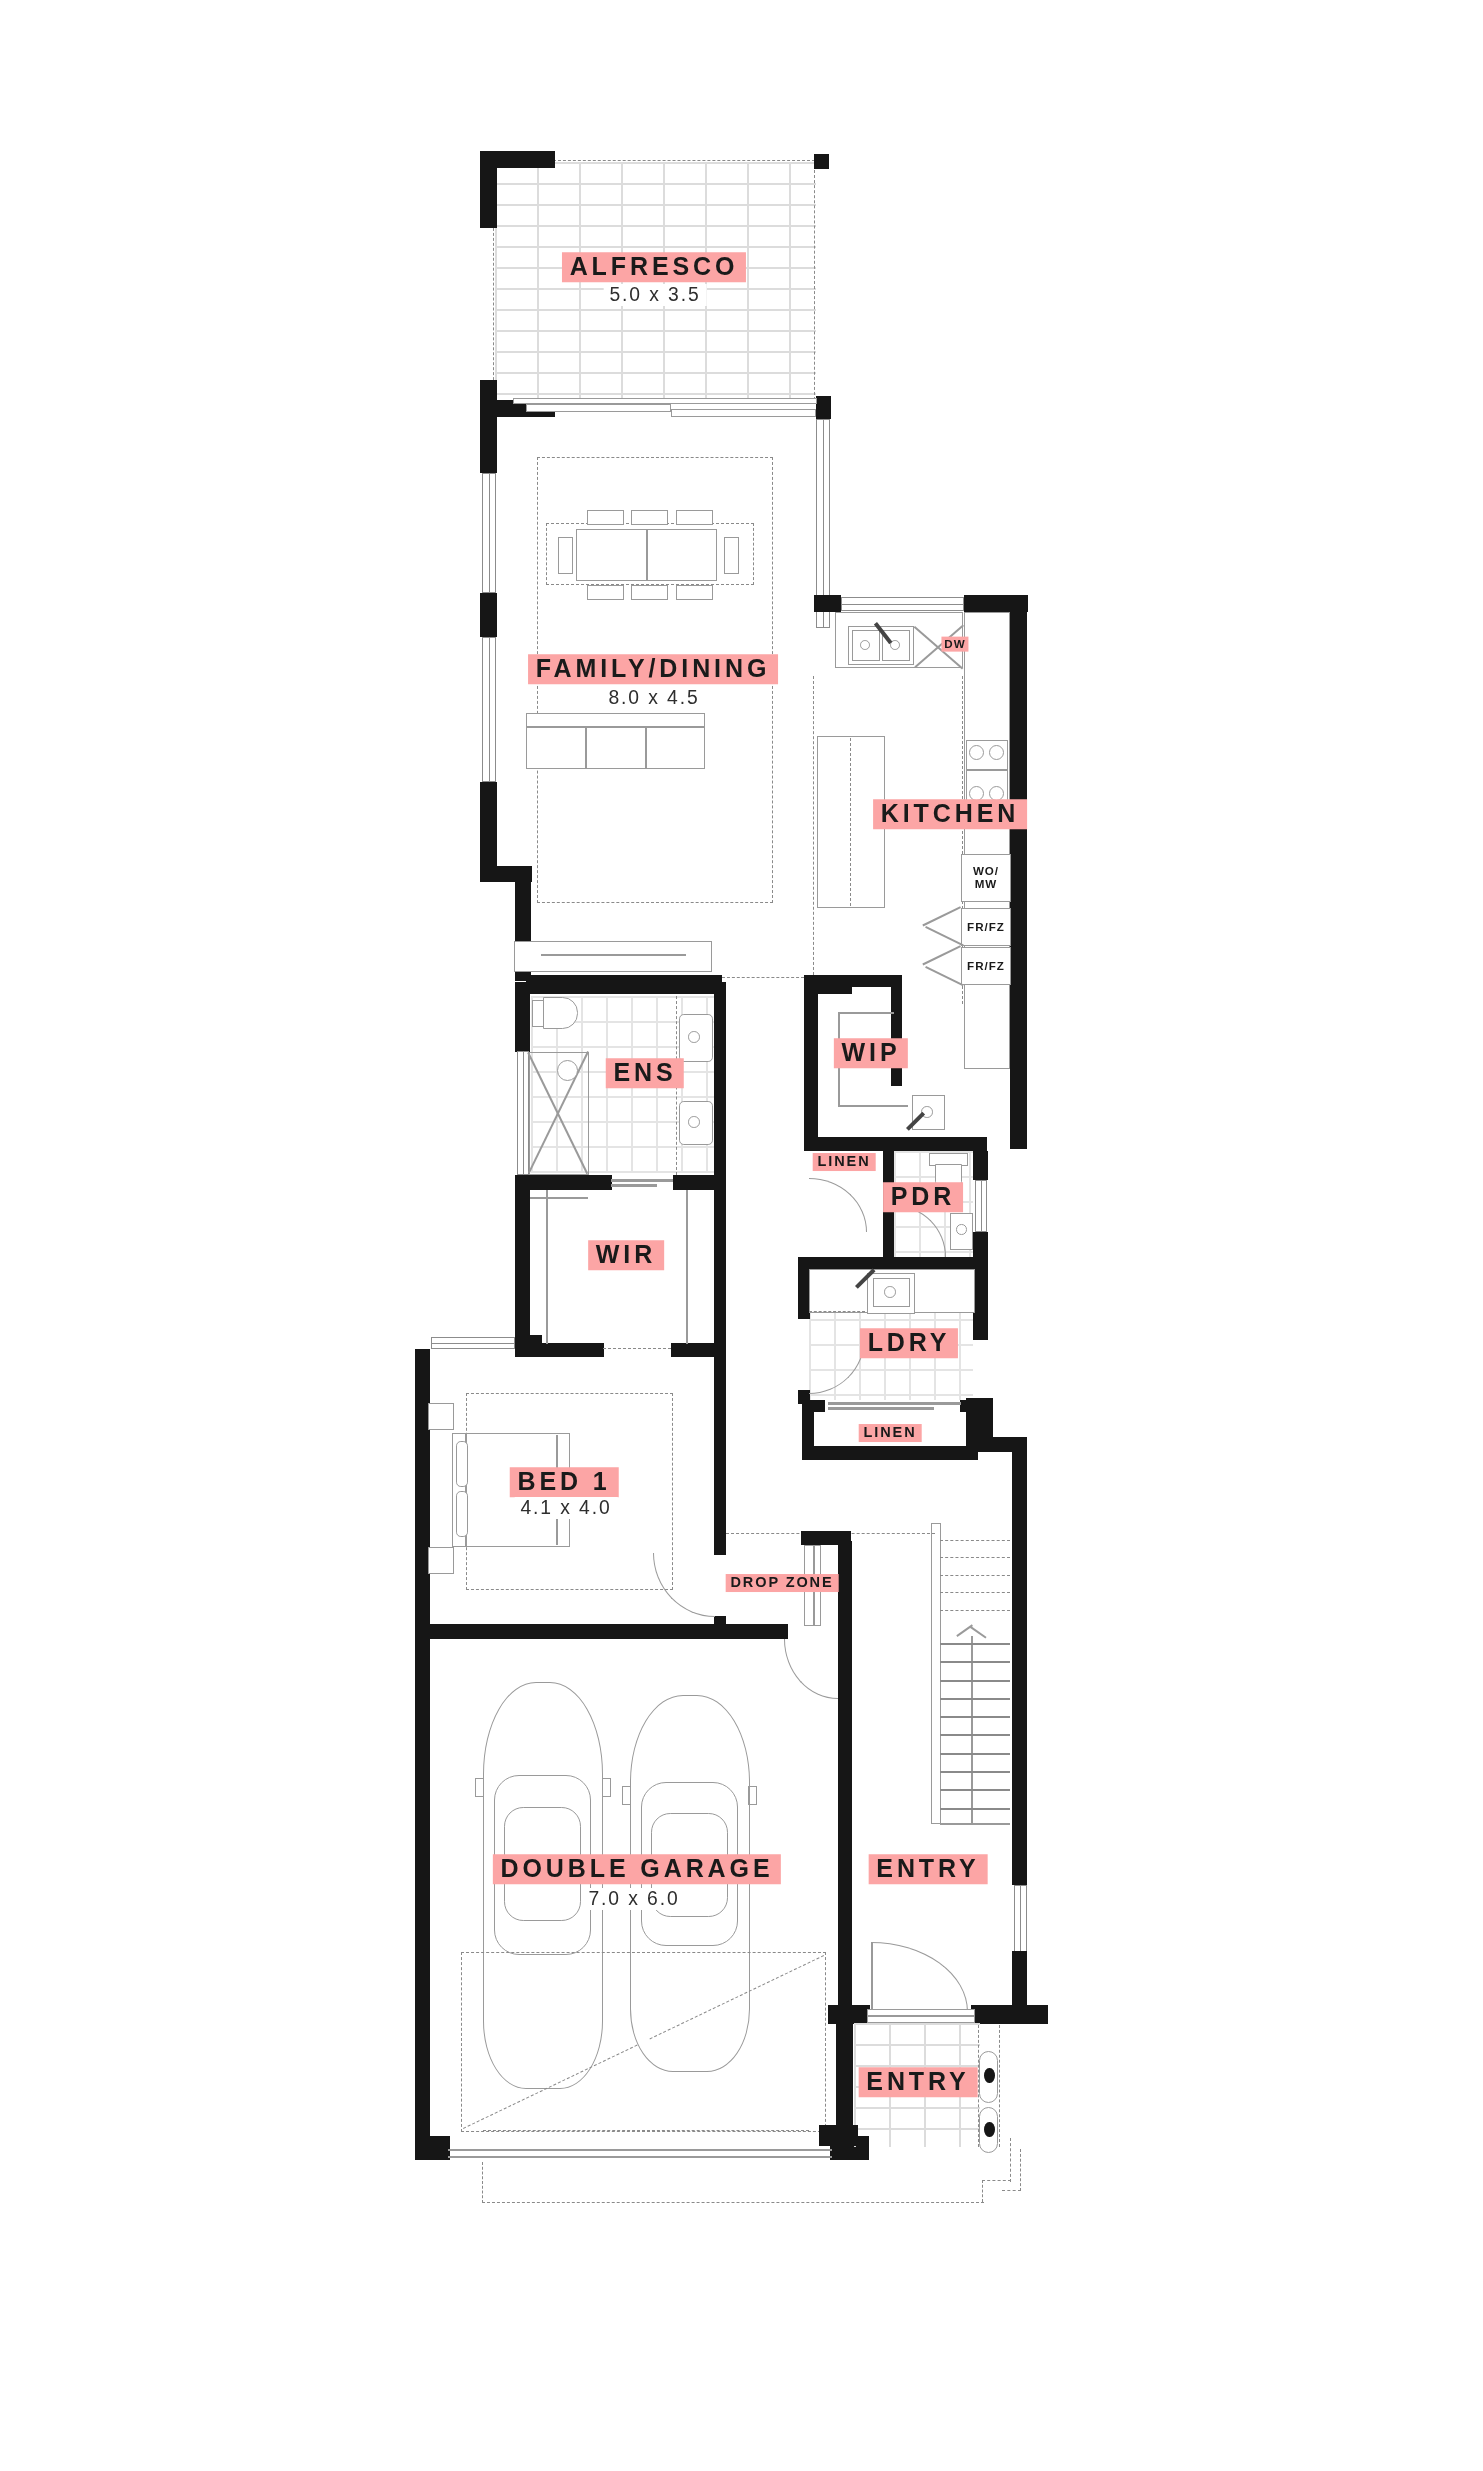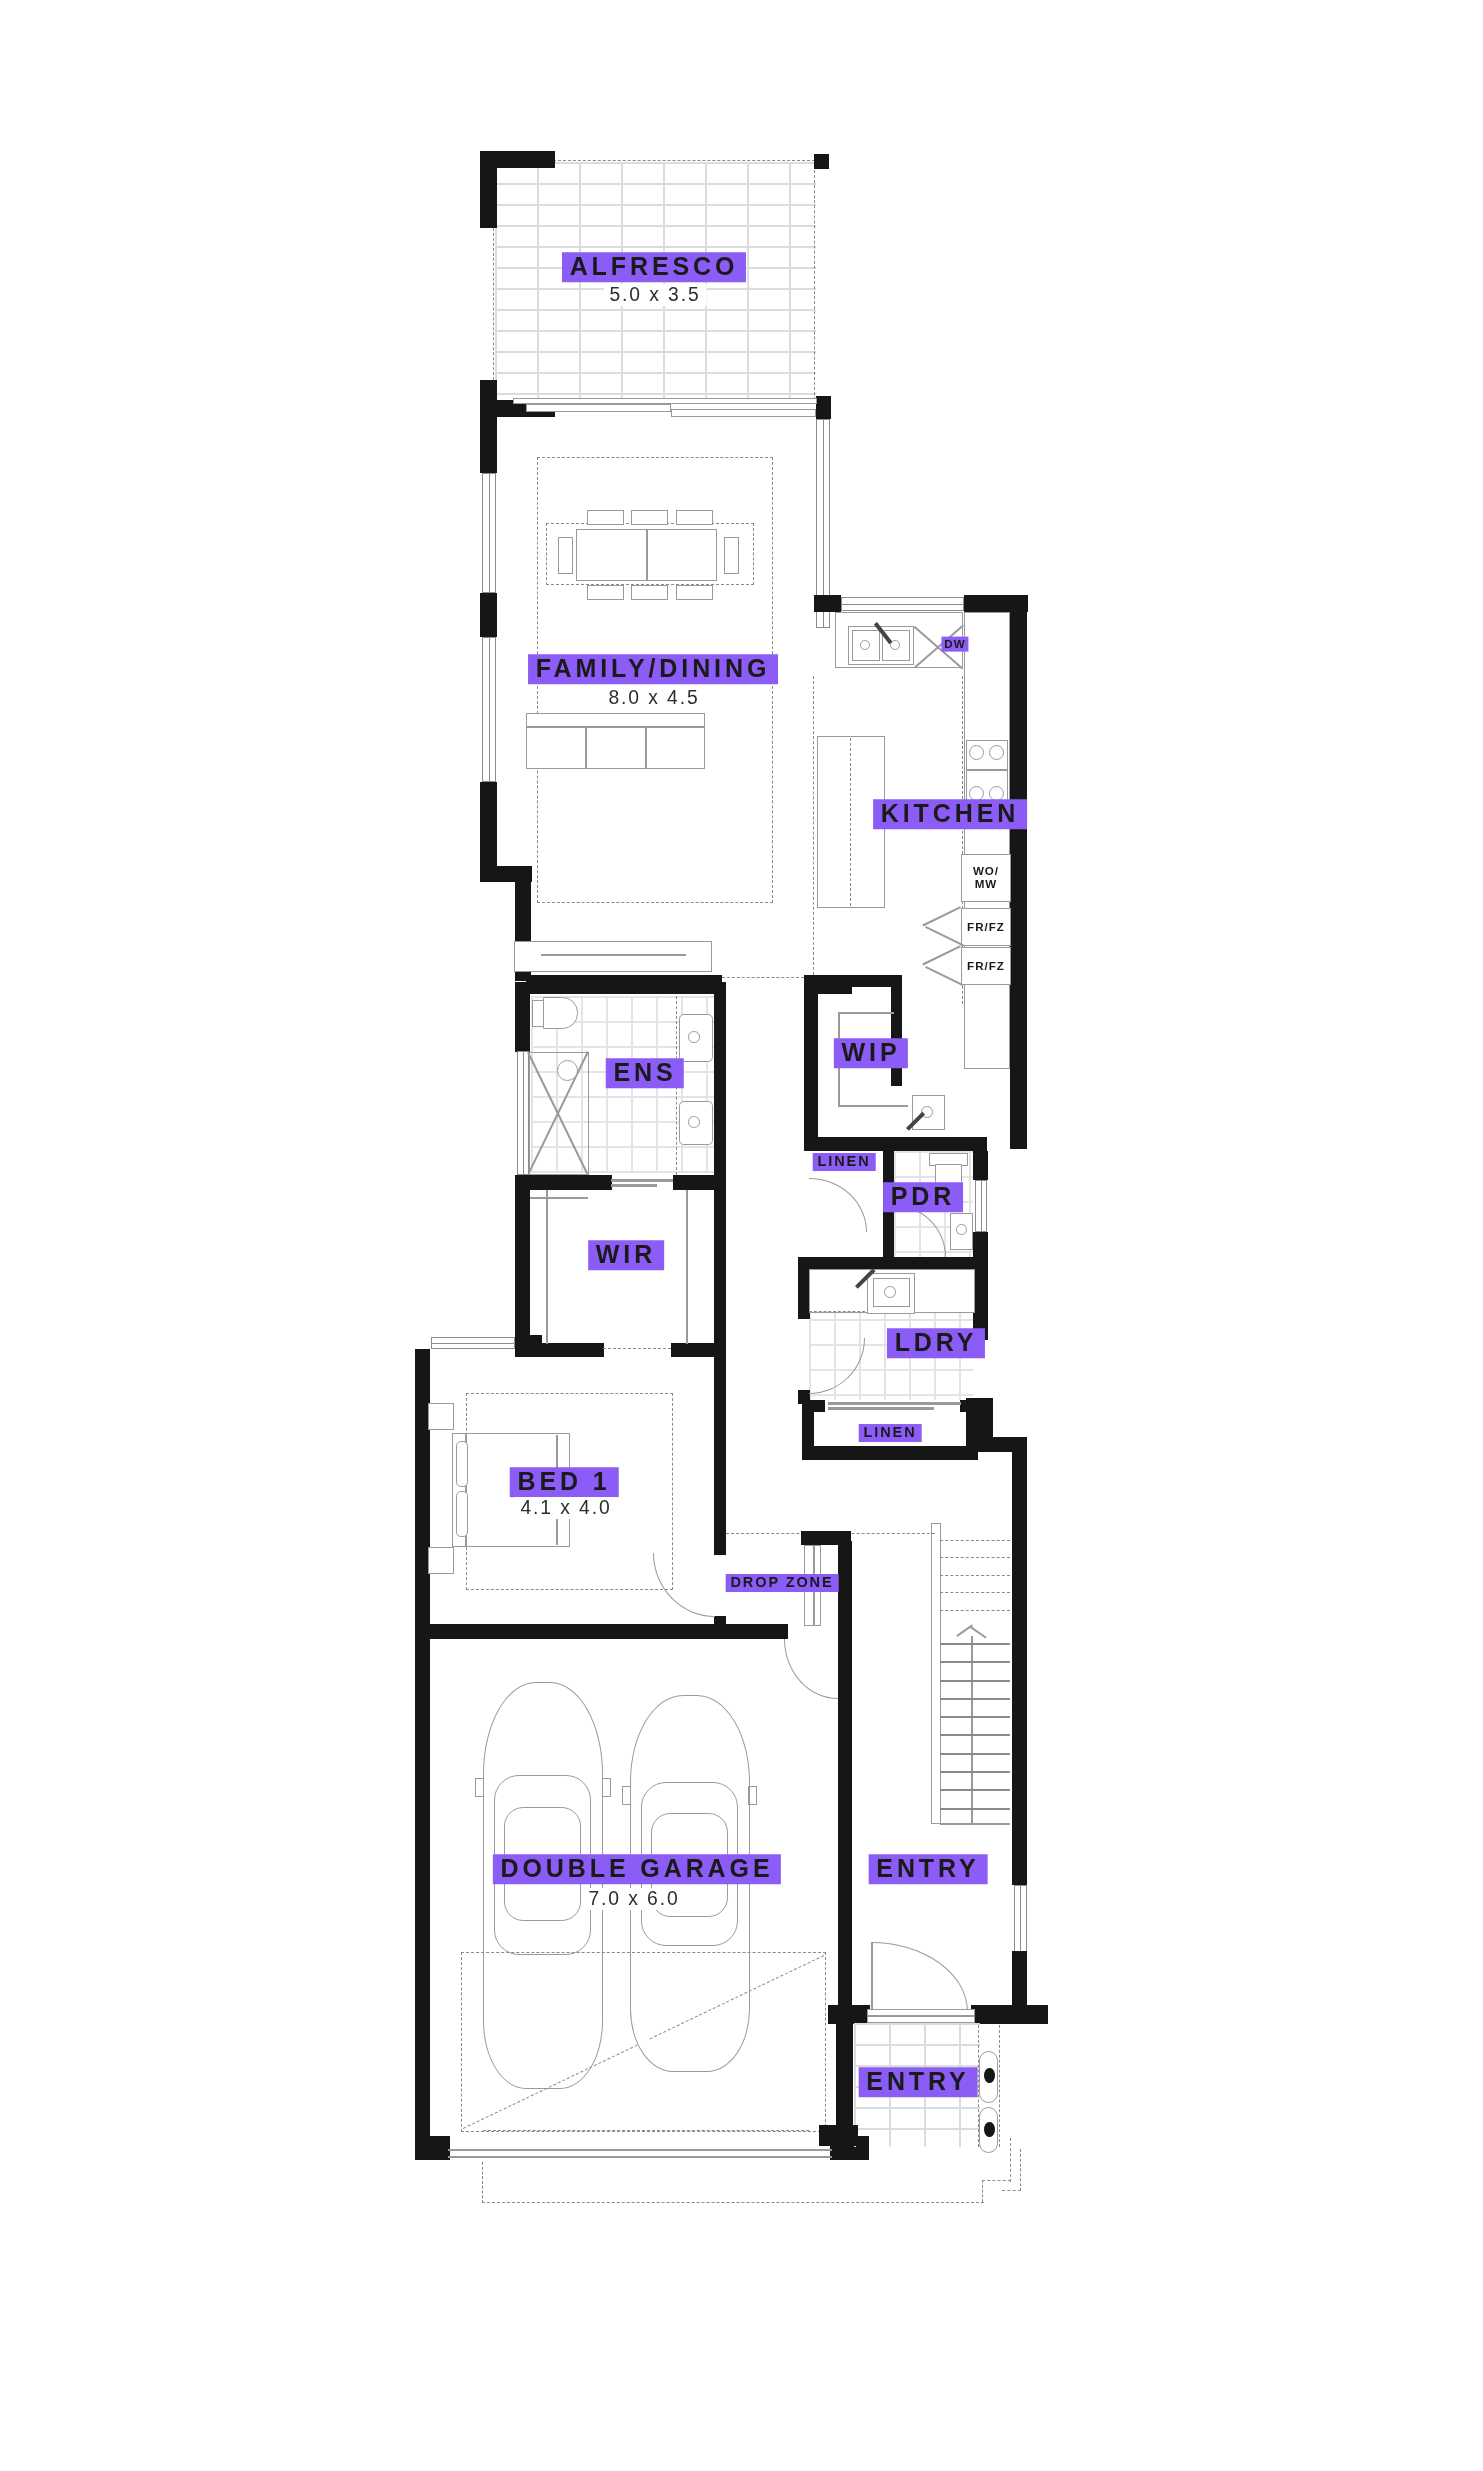--- a/index.html
+++ b/index.html
@@ -12,21 +12,21 @@
   .xline{position:absolute;height:1.9px;background:#9a9a9a;transform-origin:0 0;}
   .dline{position:absolute;border-top:1.9px dashed #8a8a8a;transform-origin:0 0;}
   .dash-h{position:absolute;border-top:1.9px dashed #8a8a8a;}
   .dash-v{position:absolute;border-left:1.9px dashed #8a8a8a;}
   .dashrect{position:absolute;border:1.9px dashed #8a8a8a;box-sizing:border-box;}
   .win{position:absolute;background:#fff;border:1.9px solid #8c8c8c;box-sizing:border-box;}
   .win.v::after{content:"";position:absolute;top:0;bottom:0;left:50%;border-left:1.9px solid #8c8c8c;}
   .win.h::after{content:"";position:absolute;left:0;right:0;top:50%;border-top:1.9px solid #8c8c8c;}
   .door{position:absolute;box-sizing:border-box;border:0 solid #9a9a9a;background:transparent;}
   .label{position:absolute;transform:translate(-50%,-50%);font-weight:bold;font-size:25px;
-         letter-spacing:3.9px;color:#1a1a1a;white-space:nowrap;background:#8b5cf6;padding:1px 7.7px;line-height:1.1;}
+         letter-spacing:3.9px;color:#1a1a1a;white-space:nowrap;background:#fca5a5;padding:1px 7.7px;line-height:1.1;}
   .label.small{font-size:14.5px;letter-spacing:1.9px;padding:1px 4.8px;}
   .label.tiny{font-size:11.6px;letter-spacing:1px;padding:1px 2.9px;}
   .label.multi{white-space:pre-line;text-align:center;}
   .dim{position:absolute;transform:translate(-50%,-50%);font-size:19.3px;letter-spacing:1.9px;
        color:#2e2e2e;white-space:nowrap;background:#fff;padding:0 5.8px;}
   .tile{position:absolute;background-image:linear-gradient(#e4e4e4 1.9px,transparent 1.9px),
         linear-gradient(90deg,#e4e4e4 1.9px,transparent 1.9px);background-size:25px 25px;}
   .pave{position:absolute;background-image:linear-gradient(#dcdcdc 1.9px,transparent 1.9px),
         linear-gradient(90deg,#dcdcdc 1.9px,transparent 1.9px);background-size:42px 21px;}
   .treads{position:absolute;background-image:repeating-linear-gradient(180deg,#8a8a8a 0 1.9px,transparent 1.9px 18.3px);}
@@ -200,21 +200,21 @@
   <div class="wall" style="left:798px;top:1257px;width:183px;height:11.6px;"></div>
   <div class="wall" style="left:798px;top:1257px;width:11.6px;height:62px;"></div>
   <div class="wall" style="left:798px;top:1390px;width:11.6px;height:13.5px;"></div>
   <div class="thin" style="left:809px;top:1269px;width:166px;height:44px;"></div>
   <div class="thin" style="left:867px;top:1273px;width:48px;height:41px;"></div>
   <div class="thin" style="left:873px;top:1278px;width:37px;height:29px;"></div>
   <div class="circ" style="left:884px;top:1286px;width:11.6px;height:11.6px;"></div>
   <div class="xline" style="left:855px;top:1286px;width:25px;transform:rotate(-45deg);background:#444;height:3.9px;"></div>
   <div class="dash-h" style="left:809px;top:1311px;width:56px;"></div>
   <div class="door" style="left:809px;top:1338px;width:56px;height:56px;border-bottom-width:1.9px;border-right-width:1.9px;border-bottom-right-radius:100%;"></div>
-  <div class="label" style="left:909px;top:1343px;margin-left:27px;">LDRY</div>
+  <div class="label" style="left:909px;top:1343px;">LDRY</div>
   <div class="wall" style="left:802px;top:1400px;width:23px;height:11.6px;"></div>
   <div class="wall" style="left:960px;top:1400px;width:21px;height:11.6px;"></div>
   <div class="line" style="left:828px;top:1402px;width:133px;height:2.9px;"></div>
   <div class="line" style="left:828px;top:1407px;width:106px;height:2.9px;"></div>
   <div class="wall" style="left:802px;top:1400px;width:11.6px;height:60px;"></div>
   <div class="wall" style="left:802px;top:1446px;width:176px;height:13.5px;"></div>
   <div class="wall" style="left:966px;top:1398px;width:27px;height:52px;"></div>
   <div class="label small" style="left:890px;top:1433px;">LINEN</div>
 
   <div class="win h" style="left:431px;top:1337px;width:84px;height:11.6px;"></div>

